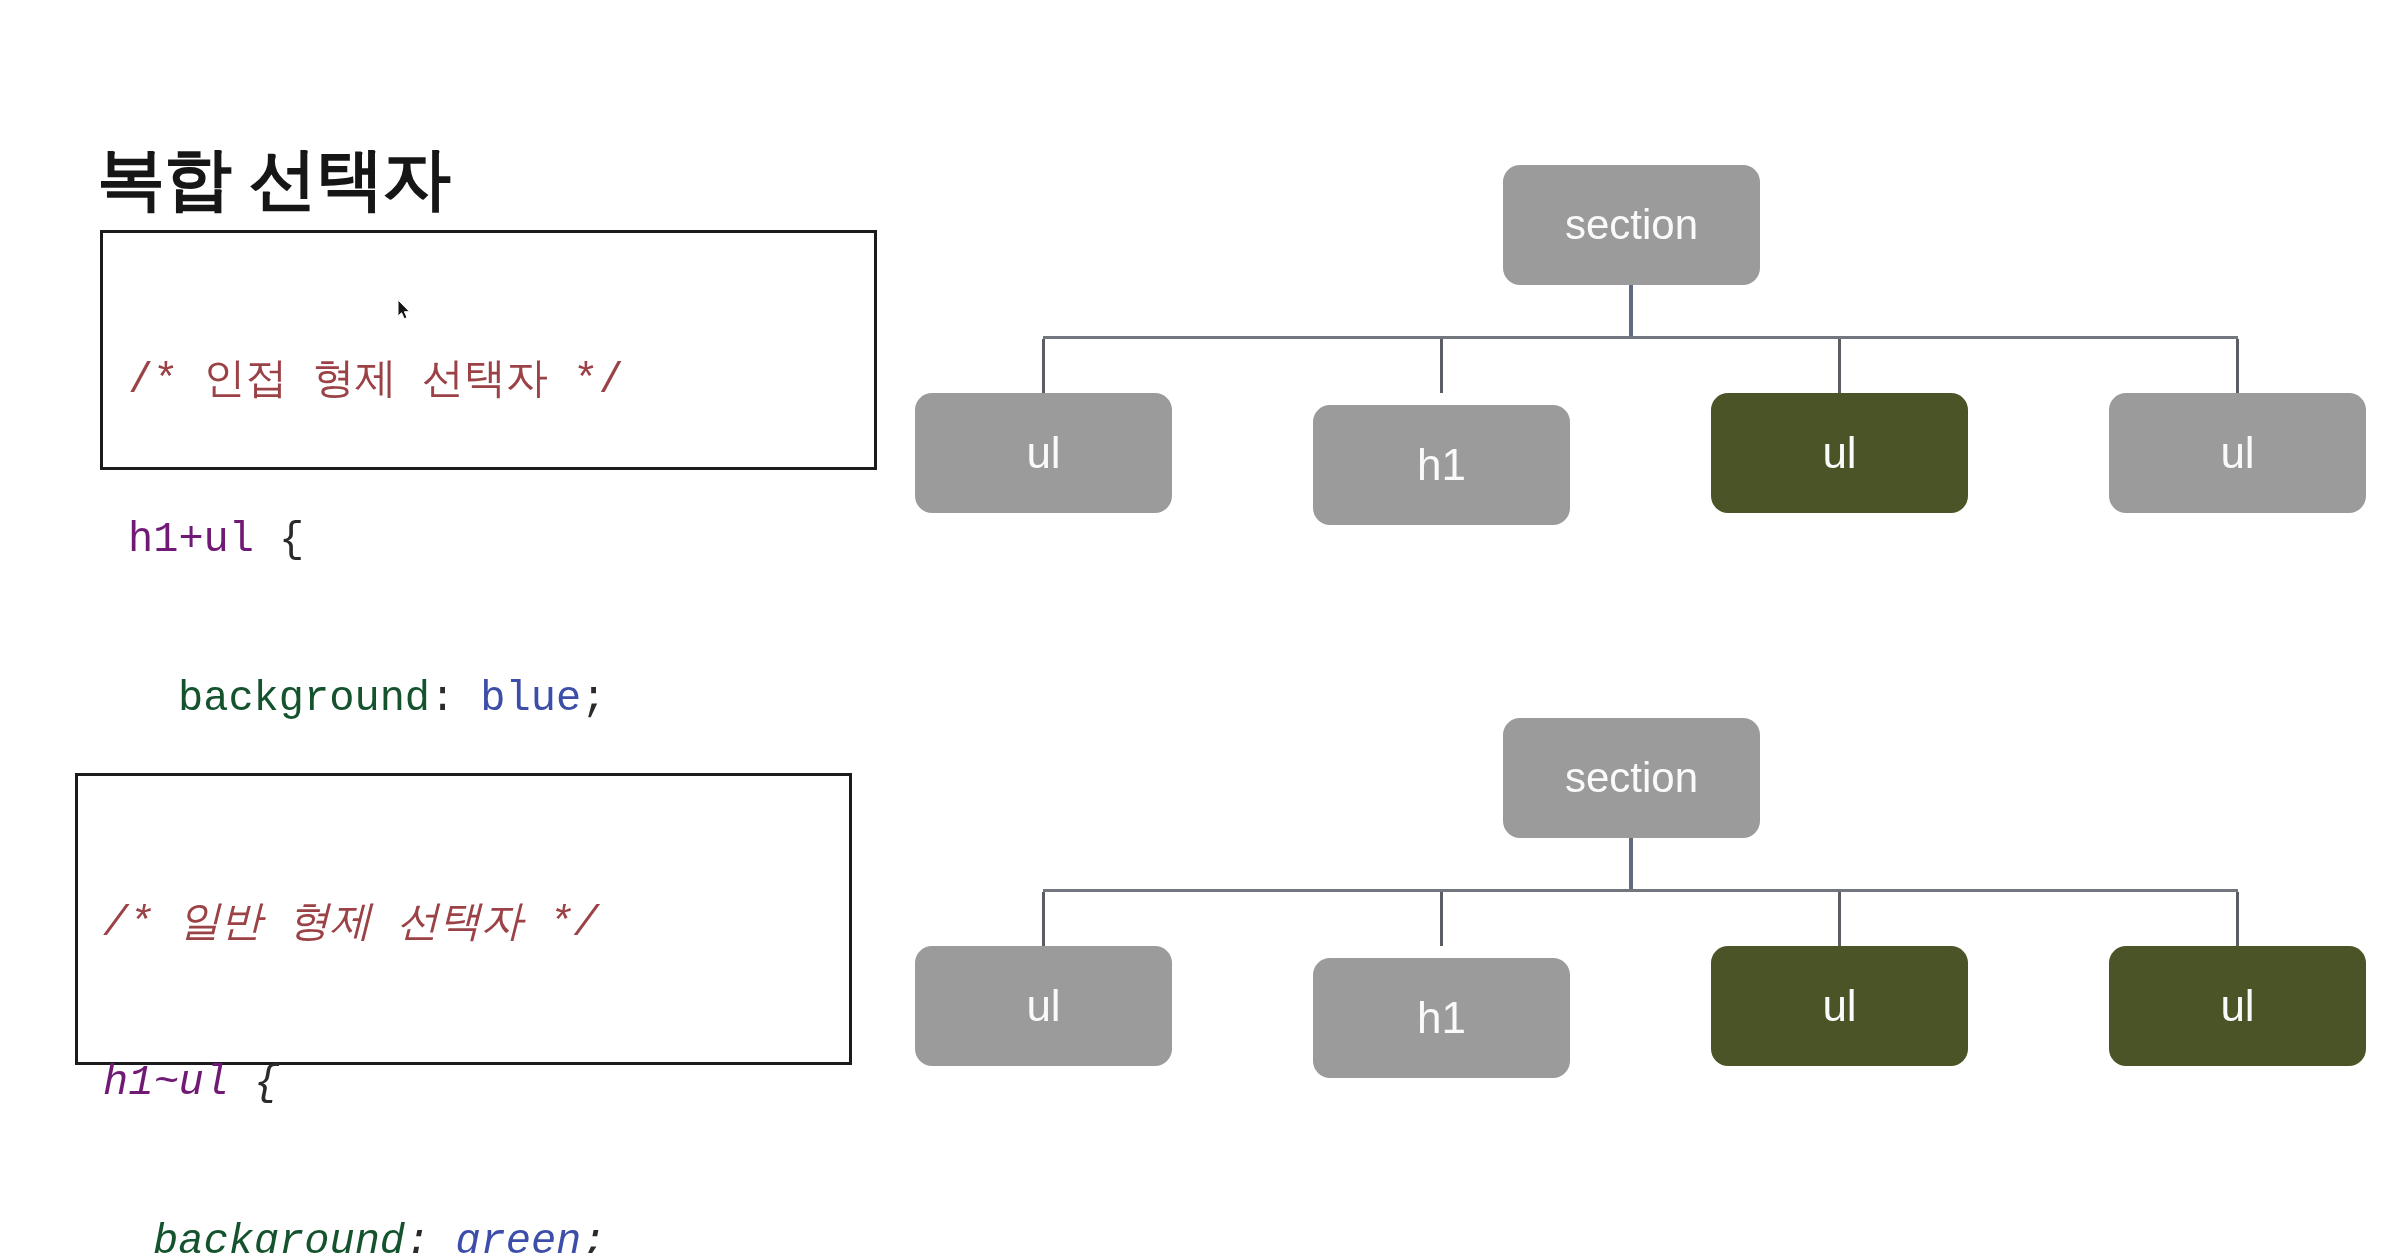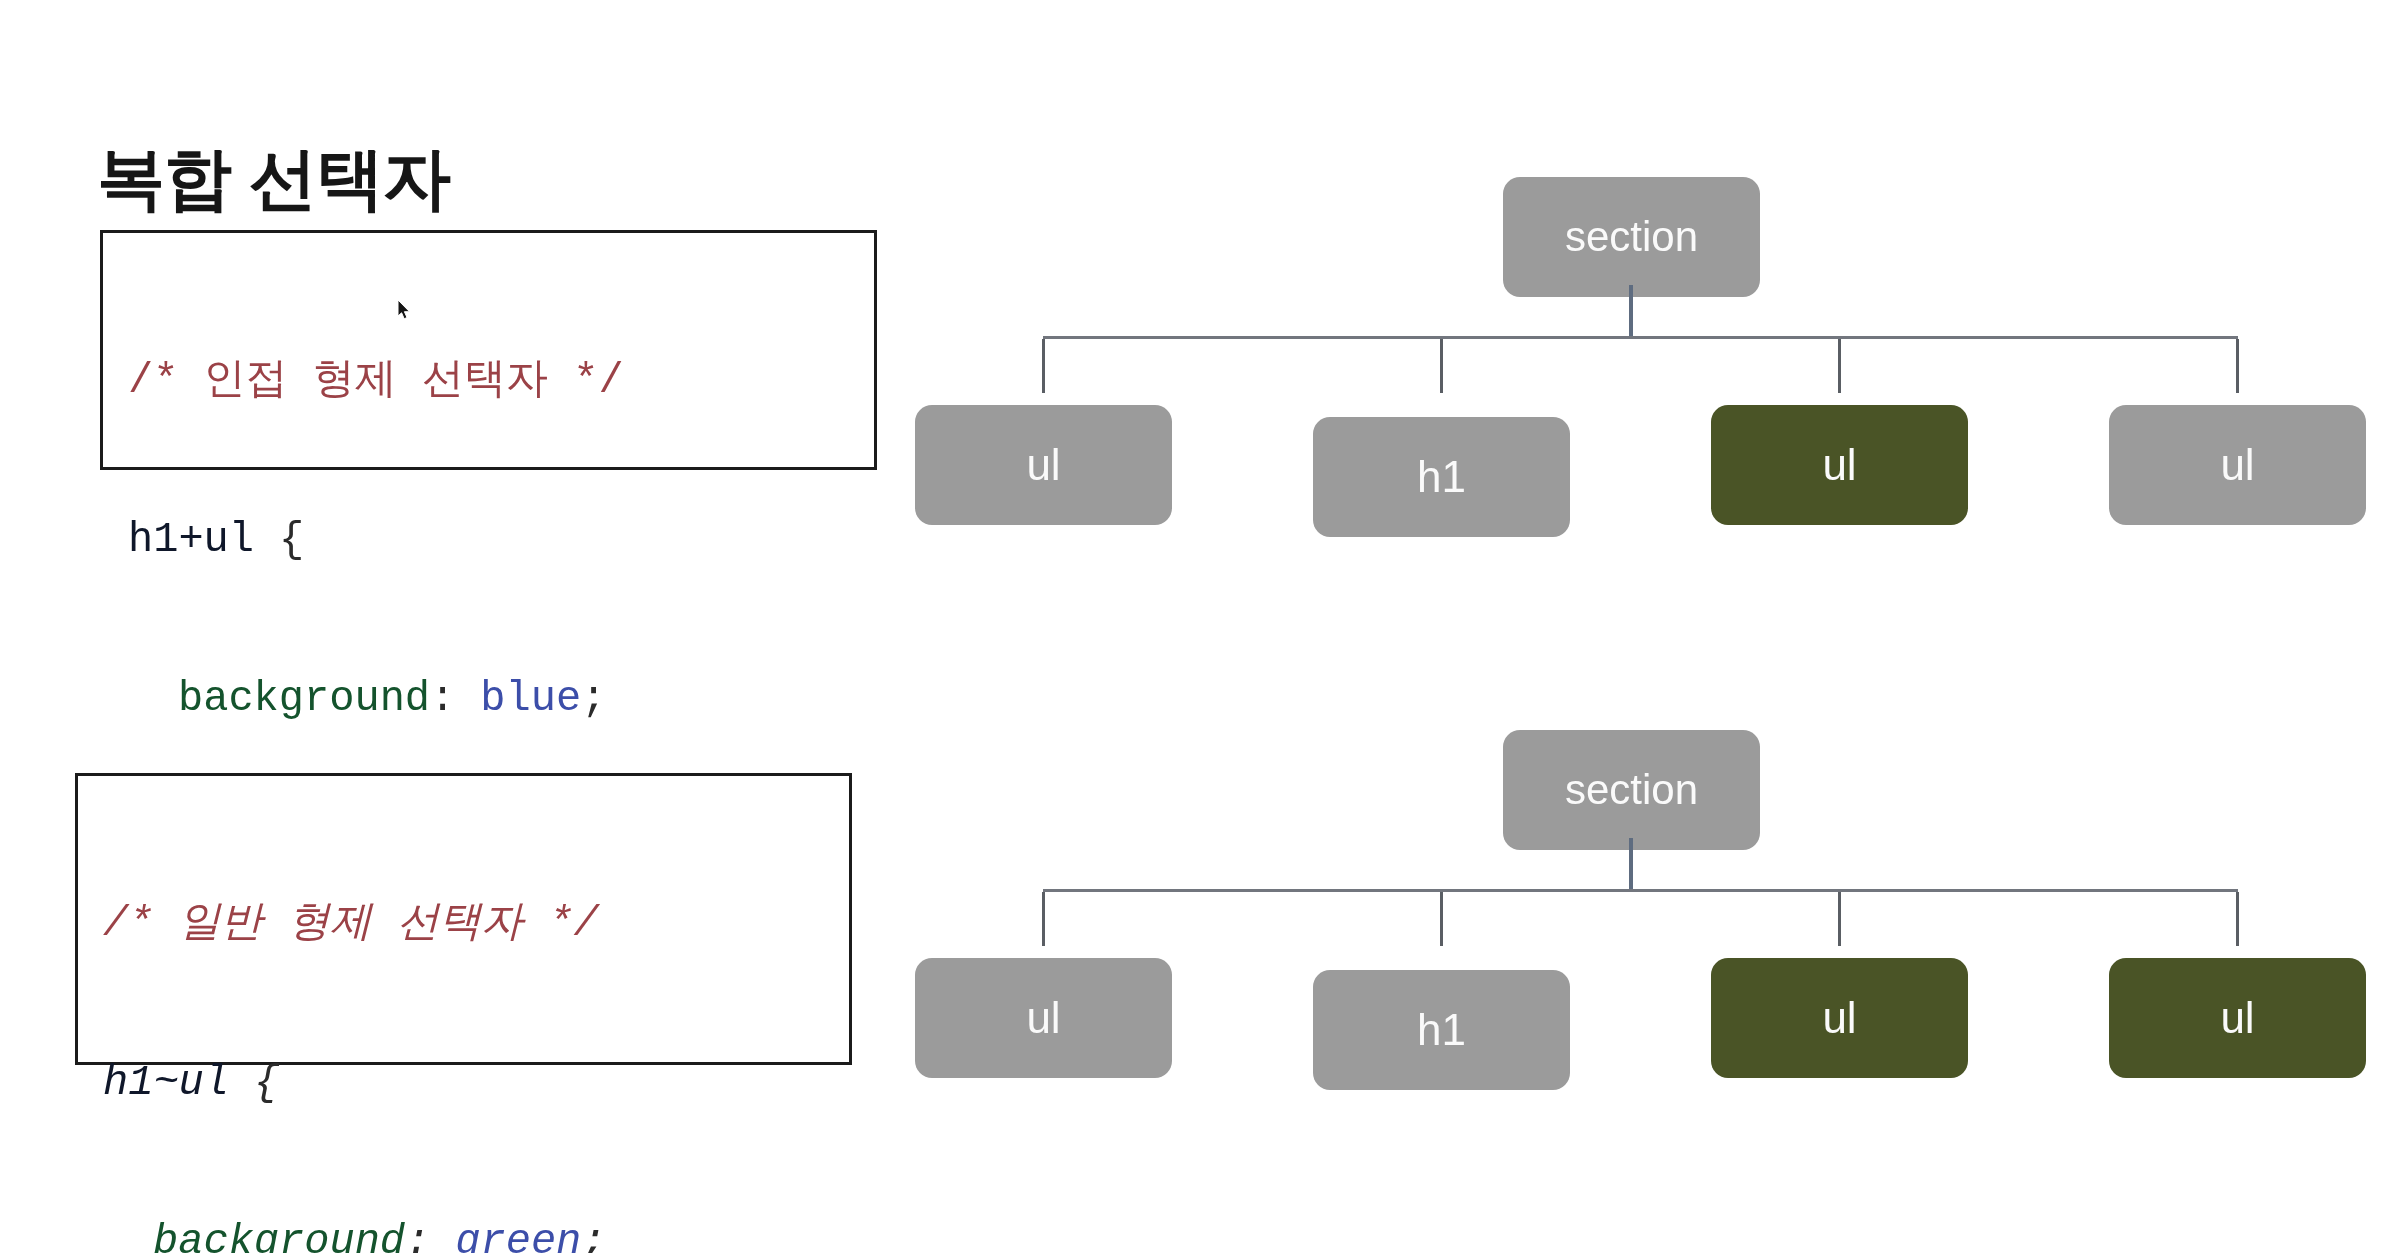--- a/index.html
+++ b/index.html
@@ -17,34 +17,34 @@
     border:3px solid #1b1b1b;box-sizing:border-box;
     font-family:"Liberation Mono","DejaVu Sans Mono",monospace;
     font-size:42px;line-height:53px;white-space:pre;
     padding:16px 0 0 25px;
   }
   .code-box.first{left:100px;top:230px;}
   .code-box.second{left:75px;top:773px;height:292px;font-style:italic;}
   .code-line{height:53px;}
   .indent{padding-left:50px;}
   .tok-comment{color:#9b4247;}
-  .tok-selector{color:#0f172a;}
+  .tok-selector{color:#701a75;}
   .tok-punct{color:#2b2b2b;}
   .tok-prop{color:#14532d;}
   .tok-value{color:#3c4ea9;text-align:right;}
   .gap-left{margin-left:25px;}
   
   .tree{position:absolute;left:0;width:2388px;height:350px;}
   .tree.first{top:165px;}
   .tree.second{top:718px;}
   .node{
     position:absolute;width:257px;height:120px;border-radius:17px;
     background:#9b9b9b;color:#fafafa;
     display:flex;align-items:center;justify-content:center;
-    font-size:44px;font-weight:400;margin-top:12px;
+    font-size:44px;font-weight:400;
   }
   .node.root{left:1503px;top:0;font-size:42px;}
   .node.highlighted{background:#4a5426;}
   .child-0{left:915px;top:228px;}
   .child-1{left:1313px;top:240px;}
   .child-2{left:1711px;top:228px;}
   .child-3{left:2109px;top:228px;}
   .trunk{position:absolute;left:1629px;top:120px;width:4px;height:52px;background:#5e6c80;}
   .rail{position:absolute;left:1043px;top:171px;width:1195px;height:3px;background:#72767e;}
   .branch{position:absolute;top:174px;width:3px;height:54px;background:#5a5e64;}

